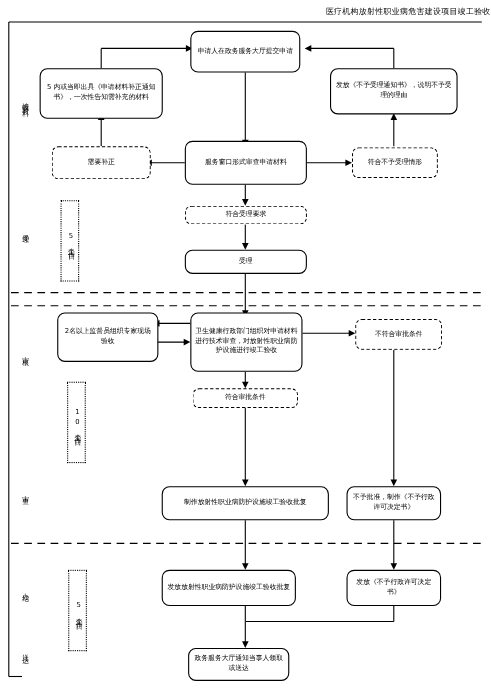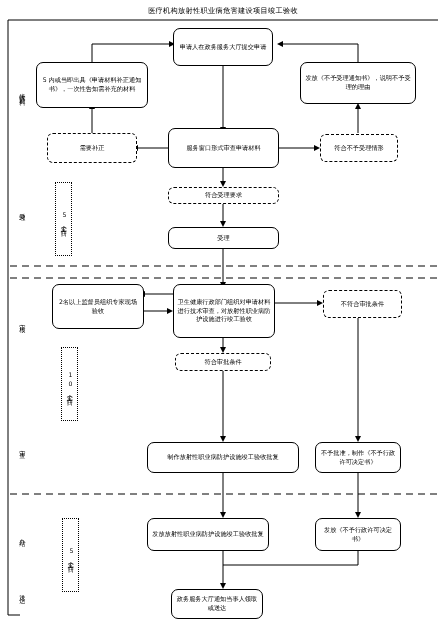--- a/index.html
+++ b/index.html
@@ -8,21 +8,21 @@
     font-family:"DejaVu Sans","Liberation Sans",sans-serif;
     font-size:6.2px;color:#000;overflow:hidden;position:relative;
   }
   #chart{position:absolute;left:0;top:0;width:446px;height:625px;}
   .node{position:absolute;box-sizing:border-box;display:flex;align-items:center;justify-content:center;text-align:center;line-height:1.45;padding:2px 3px;}
   .solid{border:1px solid #000;border-radius:7px;background:#fff;}
   .dashed{border:1px dashed #000;border-radius:6px;background:#fff;}
   .dotted{border:1px dotted #000;background:#fff;}
   .vtext{writing-mode:vertical-rl;text-orientation:upright;letter-spacing:2px;line-height:1.1;}
   .sect-label{position:absolute;display:flex;align-items:center;justify-content:center;text-align:center;}
-  .title{position:absolute;left:0;top:6px;width:446px;text-align:center;font-size:7.2px;letter-spacing:.3px;}
+  .title{position:absolute;left:0;top:6px;width:446px;text-align:right;font-size:7.2px;letter-spacing:.3px;}
   svg{position:absolute;left:0;top:0;overflow:visible;}
   .ln{stroke:#000;stroke-width:1;fill:none;}
   .sep{stroke:#000;stroke-width:1;stroke-dasharray:7 5;fill:none;}
   .frame{stroke:#000;stroke-width:1;fill:none;}
 </style>
 </head>
 <body>
 
 <div id="chart">
 

